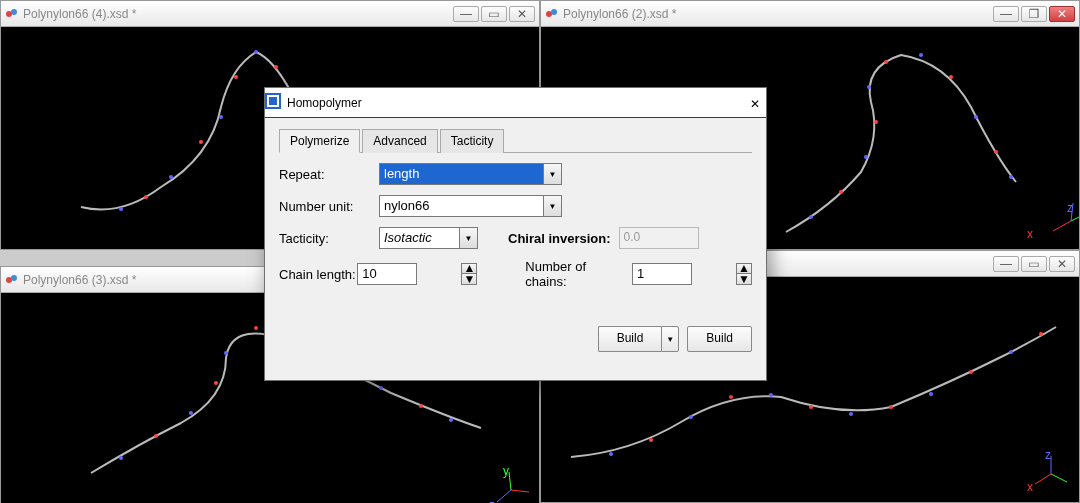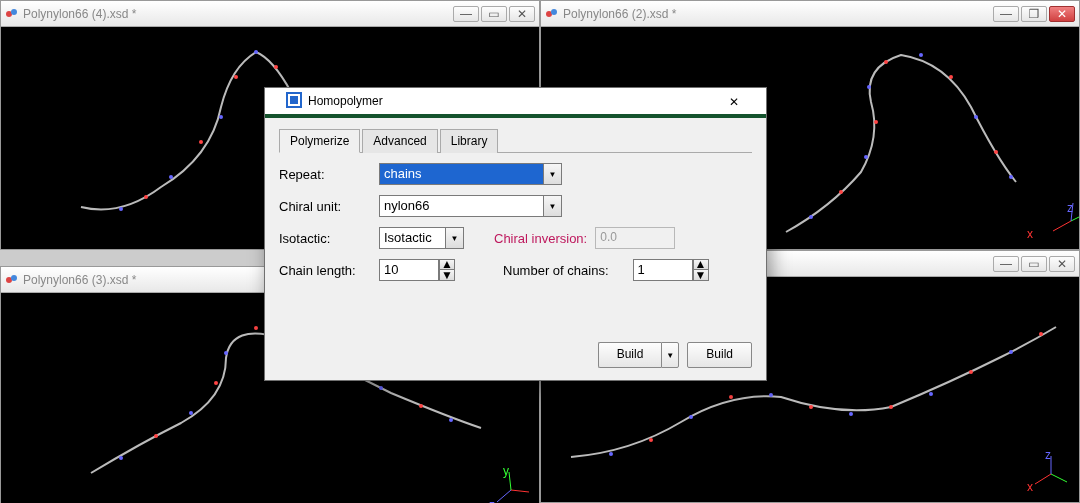--- a/index.html
+++ b/index.html
@@ -12,42 +12,42 @@
   .win-btns { display:flex; gap:2px; }
   .win-btn { width:26px; height:16px; border:1px solid #aaa; background:linear-gradient(#fdfdfd,#e6e6e6); border-radius:2px; display:flex; align-items:center; justify-content:center; font-size:9px; color:#555; }
   .win-btn.red { background:linear-gradient(#f08080,#d04040); color:#fff; border-color:#a03030; }
   .vp-canvas { background:#000; position:absolute; top:26px; left:0; right:0; bottom:0; overflow:hidden; color:#fff; }
   .axes { position:absolute; width:40px; height:40px; }
   .axes .x { color:#f33; position:absolute; } .axes .y { color:#3f3; position:absolute; } .axes .z { color:#66f; position:absolute; }
   .axes svg { position:absolute; }
 
   
   .dialog { position:absolute; left:264px; top:87px; width:503px; height:294px; background:#f0f0f0; border:1px solid #707070; box-shadow: 4px 6px 18px rgba(0,0,0,0.4); }
-  .dlg-titlebar { height:30px; background:#fff; display:flex; align-items:center; padding:0 21px; justify-content:space-between; border-bottom:4px solid #14532d; }
+  .dlg-titlebar { height:30px; background:#fff; display:flex; align-items:center; padding:0 0; justify-content:space-between; border-bottom:1px solid #14532d; }
   .dlg-title { display:flex; align-items:center; gap:6px; font-size:13px; color:#000; }
   .dlg-close { font-size:14px; color:#000; padding:2px 6px; }
   .dlg-body { padding:10px 14px 10px 14px; }
   .tabs { display:flex; border-bottom:1px solid #aaa; margin-bottom:10px; }
   .tab { padding:4px 10px; border:1px solid #aaa; border-bottom:none; background:#f0f0f0; margin-right:2px; position:relative; top:1px; }
   .tab.active { background:#f0f0f0; border-bottom:1px solid #f0f0f0; }
   .tab.inactive { background:#e6e6e6; }
   .form-row { display:flex; align-items:center; margin:10px 0; }
   .form-label { width:100px; font-size:13px; }
   .combo { display:flex; height:22px; }
   .combo-field { border:1px solid #7a7a7a; background:#fff; height:22px; padding:2px 4px; font-size:13px; }
   .combo-btn { width:18px; height:22px; border:1px solid #7a7a7a; border-left:none; background:linear-gradient(#f6f6f6,#ddd); display:flex; align-items:center; justify-content:center; }
   .sel { background:#1e66d0; color:#fff; }
-  .spin { display:flex; }
+  .spin { display:flex;gap:44px; }
   .spin-field { border:1px solid #7a7a7a; background:#fff; height:22px; padding:2px 4px; width:60px; font-size:13px; }
   .spin-btns { display:flex; flex-direction:column; }
   .spin-up,.spin-dn{ width:16px; height:11px; border:1px solid #7a7a7a; background:linear-gradient(#f6f6f6,#ddd); display:flex;align-items:center;justify-content:center; font-size:7px; line-height:7px;}
   .spin-dn{border-top:none;}
-  .disabled-lbl { color:#be185d; }
+  .disabled-lbl { color:#000000;font-weight:bold; }
   .disabled-field { background:#f0f0f0; color:#999; border:1px solid #b8b8b8; height:22px; padding:2px 4px; width:80px; }
-  .dlg-footer { position:absolute; bottom:12px; right:14px; display:flex; gap:8px; }
+  .dlg-footer { position:absolute; bottom:28px; right:14px; display:flex; gap:8px; }
   .btn { height:26px; border:1px solid #888; background:linear-gradient(#fdfdfd,#e6e6e6); padding:3px 18px; font-size:13px; border-radius:2px; }
   .btn-split { display:flex; }
   .btn-split .main { border-radius:2px 0 0 2px; border-right:none; }
   .btn-split .arrow { height:26px; width:18px; border:1px solid #888; background:linear-gradient(#fdfdfd,#e6e6e6); display:flex;align-items:center;justify-content:center; border-radius:0 2px 2px 0; }
 
   .polymer { position:absolute; pointer-events:none; }
 </style>
 </head>
 <body>
 
@@ -272,47 +272,47 @@
     </div>
     <div class="dlg-close">
       <span>✕</span>
     </div>
   </div>
 
   <div class="dlg-body">
     <div class="tabs">
       <div class="tab active"><span>Polymerize</span></div>
       <div class="tab inactive"><span>Advanced</span></div>
-      <div class="tab inactive"><span>Library</span></div>
+      <div class="tab inactive"><span>Tacticity</span></div>
     </div>
 
     <div class="form-row">
       <div class="form-label">Repeat:</div>
       <div class="combo">
-        <div class="combo-field sel" style="width:165px;">chains</div>
+        <div class="combo-field sel" style="width:165px;">length</div>
         <div class="combo-btn">
             <span style="font-size:8px;">▼</span>
           </div>
       </div>
     </div>
 
     <div class="form-row">
-      <div class="form-label">Chiral unit:</div>
+      <div class="form-label">Number unit:</div>
       <div class="combo">
         <div class="combo-field" style="width:165px;">nylon66</div>
         <div class="combo-btn">
             <span style="font-size:8px;">▼</span>
           </div>
       </div>
     </div>
 
     <div class="form-row">
-      <div class="form-label">Isotactic:</div>
+      <div class="form-label">Tacticity:</div>
       <div class="combo">
-        <div class="combo-field" style="width:67px;">Isotactic</div>
+        <div class="combo-field" style="width:81px;font-style:italic;">Isotactic</div>
         <div class="combo-btn">
             <span style="font-size:8px;">▼</span>
           </div>
       </div>
       <div class="form-label disabled-lbl" style="width:auto; margin-left:30px; margin-right:8px;">Chiral inversion:</div>
       <div class="disabled-field">0.0</div>
     </div>
 
     <div class="form-row">
       <div class="form-label">Chain length:</div>

